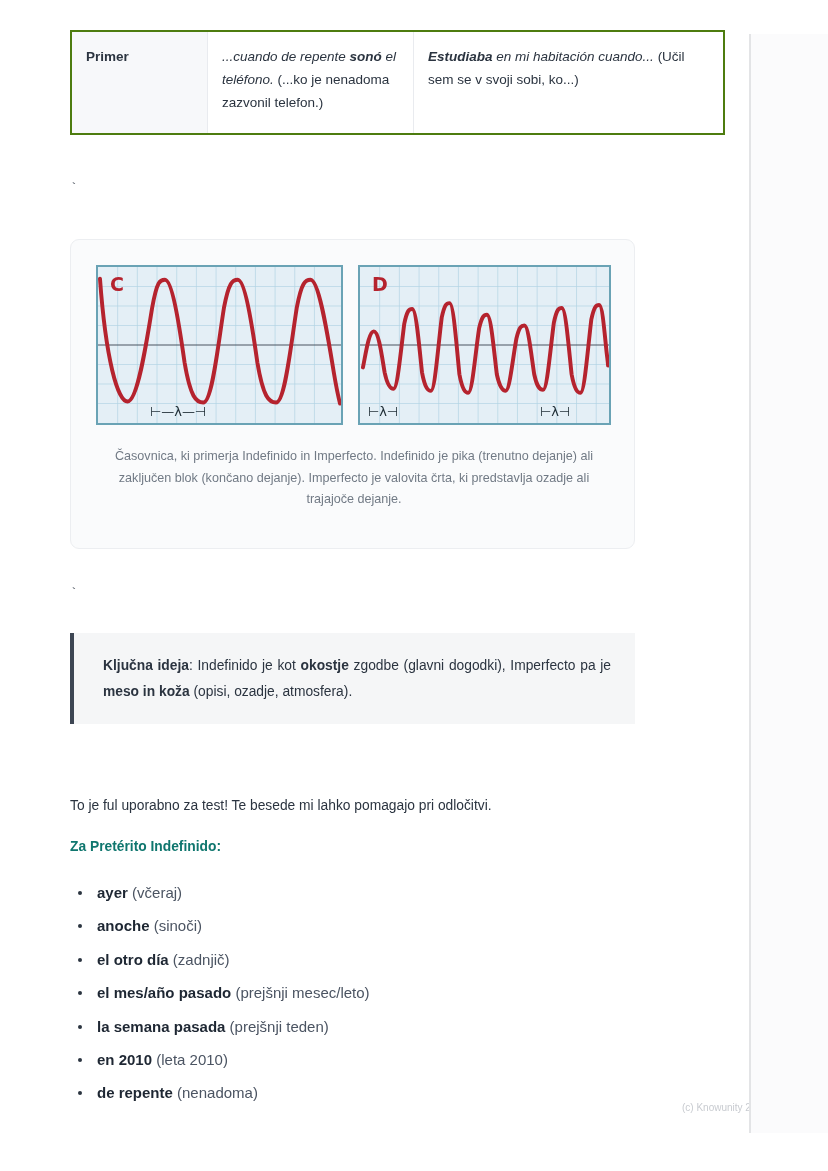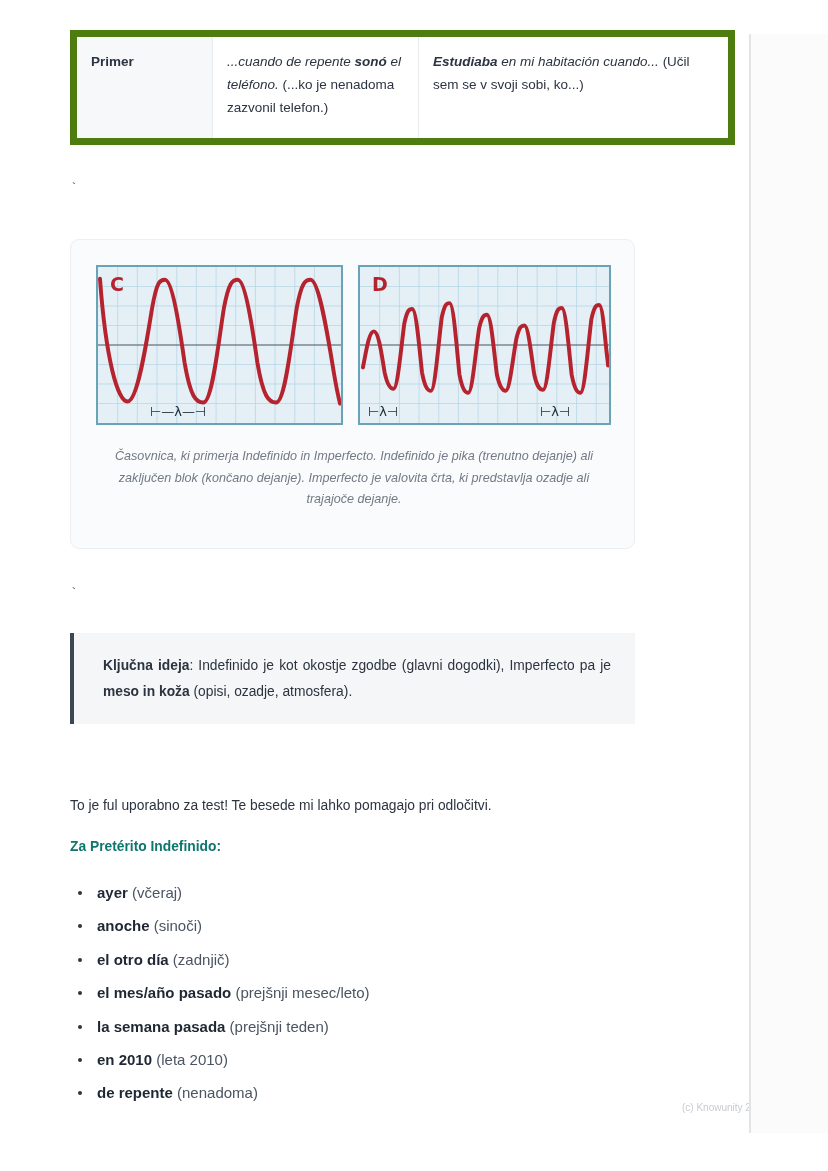--- a/index.html
+++ b/index.html
@@ -43,21 +43,21 @@
   .table-wrap {
     position: absolute;
     left: 70px;
     top: 30px;
     width: 565px;
   }
   table.cmp {
     border-collapse: collapse;
     width: 100%;
     table-layout: fixed;
-    border: 7px solid #4d7c0f;
+    border: 2px solid #4d7c0f;
     background: #ffffff;
   }
   table.cmp td {
     vertical-align: top;
     padding: 13px 14px 18px 14px;
     border-right: 1px solid #e9ebef;
     font-size: 13.5px;
     line-height: 1.72;
     color: #2b3440;
   }
@@ -140,21 +140,20 @@
   #lam-d1 { left: 8px; }
   #lam-d2 { left: 180px; }
 
   #figure-caption {
     position: absolute;
     left: 28px;
     top: 206px;
     width: 510px;
     text-align: center;
     font-size: 12.6px;
-    font-style: italic;
     line-height: 1.72;
     color: #717a85;
   }
 
   
   #callout {
     position: absolute;
     left: 70px;
     top: 633px;
     width: 565px;
@@ -338,21 +337,21 @@
         <div class="panel-letter">D</div>
         <div class="lam" id="lam-d1">⊢λ⊣</div>
         <div class="lam" id="lam-d2">⊢λ⊣</div>
       </div>
 
     </div>
 
     <div id="figure-caption">Časovnica, ki primerja Indefinido in Imperfecto. Indefinido je pika (trenutno dejanje) ali zaključen blok (končano dejanje). Imperfecto je valovita črta, ki predstavlja ozadje ali trajajoče dejanje.</div>
   </div>
 
-  <div id="callout"><span style="font-weight: bold;">Ključna ideja</span><span>: Indefinido je kot </span><span style="font-weight: normal;">okostje</span><span> zgodbe (glavni dogodki), Imperfecto pa je </span><span style="font-weight: bold;">meso in koža</span><span> (opisi, ozadje, atmosfera).</span></div>
+  <div id="callout"><span style="font-weight: bold;">Ključna ideja</span><span>: Indefinido je kot </span><span style="font-weight: bold;">okostje</span><span> zgodbe (glavni dogodki), Imperfecto pa je </span><span style="font-weight: bold;">meso in koža</span><span> (opisi, ozadje, atmosfera).</span></div>
 
 
   <div id="intro-line">To je ful uporabno za test! Te besede mi lahko pomagajo pri odločitvi.</div>
 
   <div id="sublist-title">Za Pretérito Indefinido:</div>
 
   <ul id="signal-list">
       <li><span class="term">ayer</span><span class="gloss"> (včeraj)</span></li>
       <li><span class="term">anoche</span><span class="gloss"> (sinoči)</span></li>
       <li><span class="term">el otro día</span><span class="gloss"> (zadnjič)</span></li>

